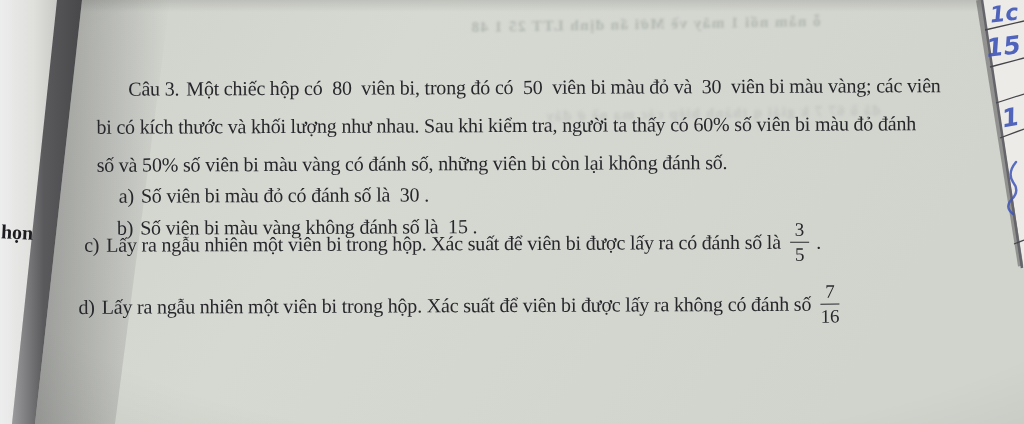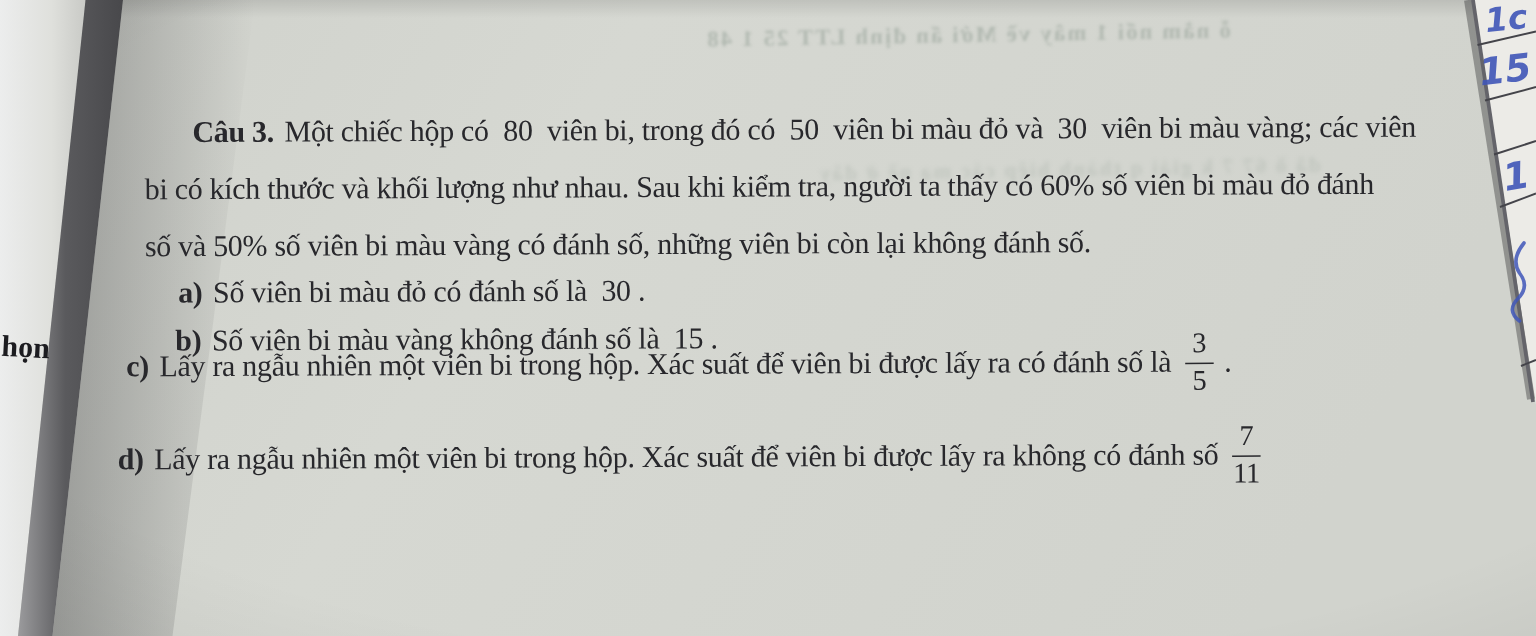--- a/index.html
+++ b/index.html
@@ -4,21 +4,21 @@
 <style>
   html,body{margin:0;padding:0;background:#9a9a98;}
   .photo{
     position:relative;width:1024px;height:424px;overflow:hidden;
     background:#d3d5cf;
     font-family:"Liberation Serif","DejaVu Serif",serif;
   }
   .photo svg.bg{position:absolute;left:0;top:0;}
   .textblock{position:absolute;left:0;top:0;width:1024px;height:424px;transform:rotate(-0.25deg);}
   .line{position:absolute;white-space:pre;font-size:20px;letter-spacing:-0.2px;color:#28282c;}
-  .lbl{font-weight:bold;margin-right:7px;}
+  .lbl{font-weight:normal;margin-right:7px;}
   .partline{display:flex;align-items:center;}
   .frac{display:inline-flex;flex-direction:column;align-items:center;line-height:1.05;font-size:19px;margin-left:9px;}
   .frac .fn{padding:0 5px 2px;border-bottom:1.5px solid #28282c;}
   .frac .fd{padding-top:2px;}
   .suffix{margin-left:7px;}
   .bleed{
     position:absolute;transform:scaleX(-1) rotate(1deg);filter:blur(1.1px);
     color:#8d9a90;font-weight:bold;font-size:15px;letter-spacing:1.5px;
     white-space:nowrap;opacity:.5;font-family:"Liberation Serif",serif;
   }
@@ -120,21 +120,21 @@
         <span class="fn">3</span>
         <span class="fd">5</span>
       </span>
       <span class="suffix">.</span>
     </div>
 
     <div class="line partline" style="left:78px;top:280px;height:50px;">
       <span class="lbl">d)</span><span>Lấy ra ngẫu nhiên một viên bi trong hộp. Xác suất để viên bi được lấy ra không có đánh số</span>
       <span class="frac">
         <span class="fn">7</span>
-        <span class="fd">11</span>
+        <span class="fd">16</span>
       </span>
       <span class="suffix"></span>
     </div>
 
   </div>
 
   <div class="lefthint">họn</div>
 
   <div class="note n1">1c</div>
   <div class="note n2">15</div>

